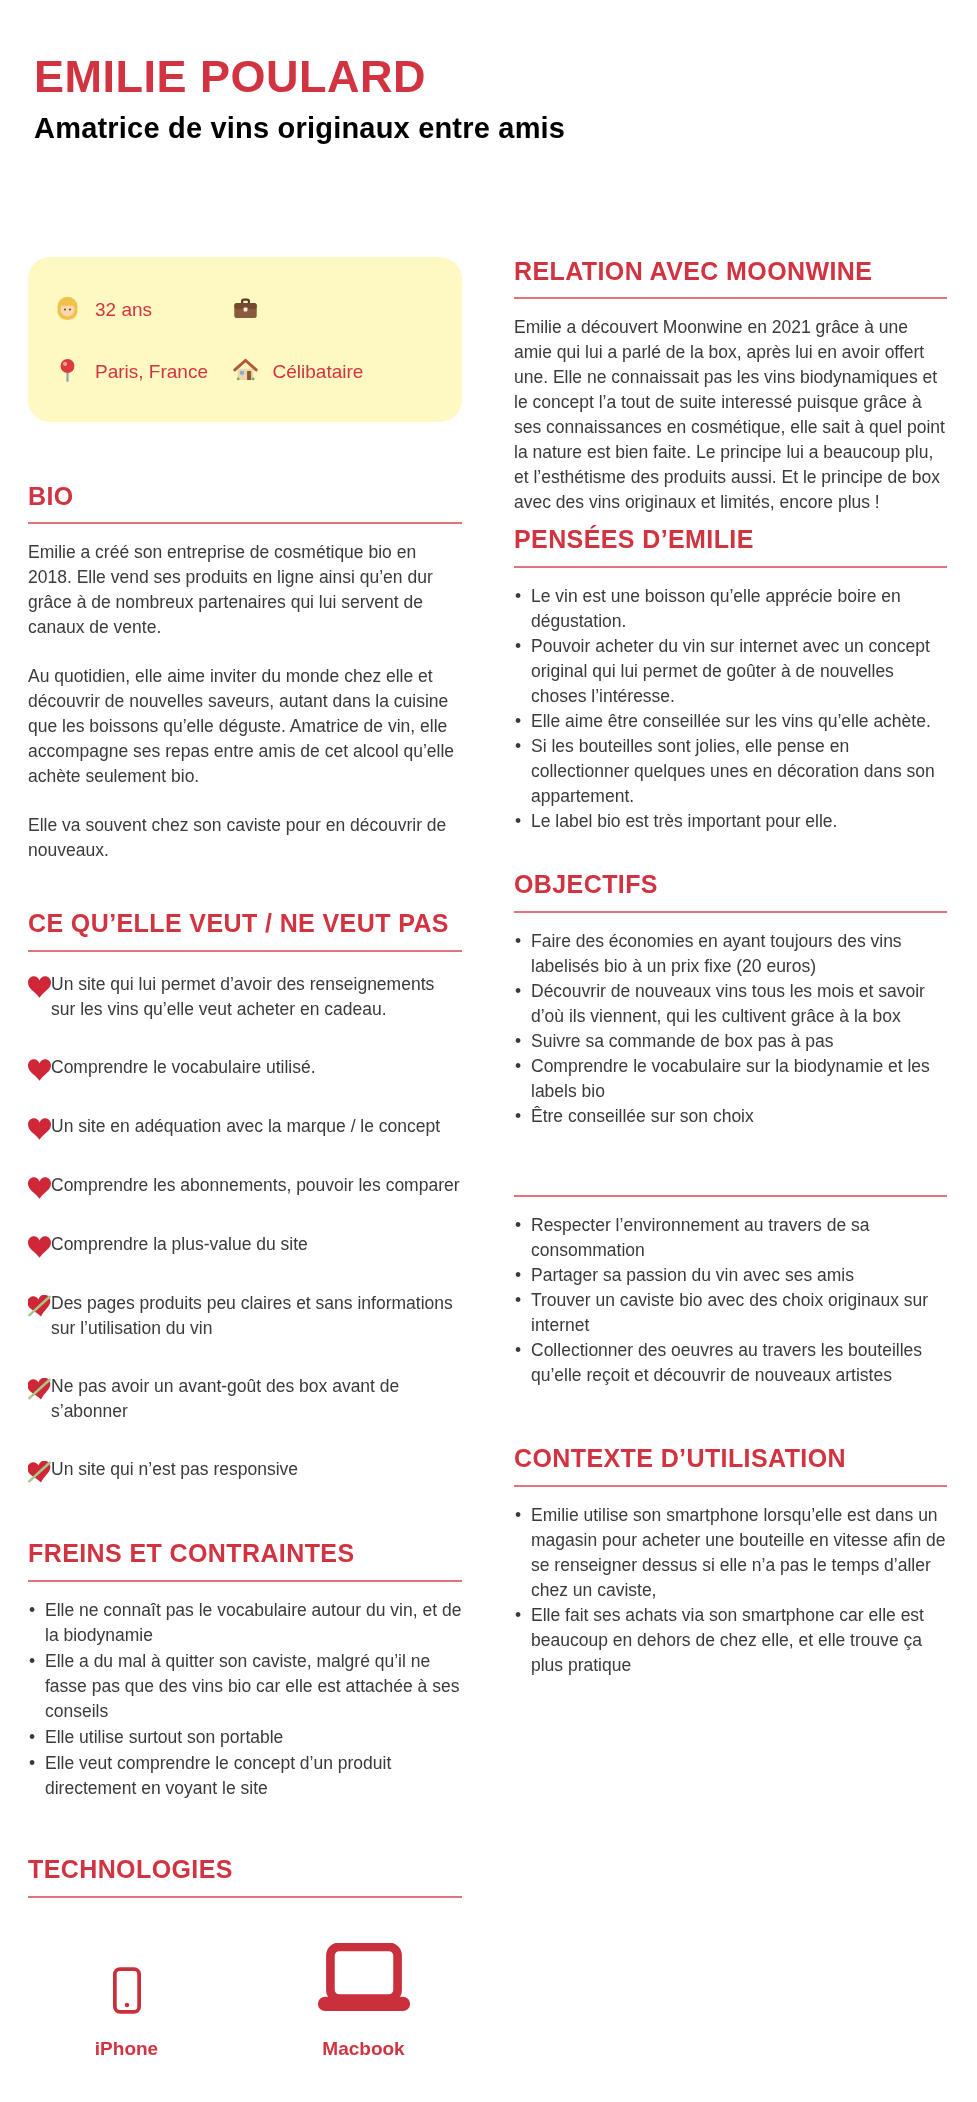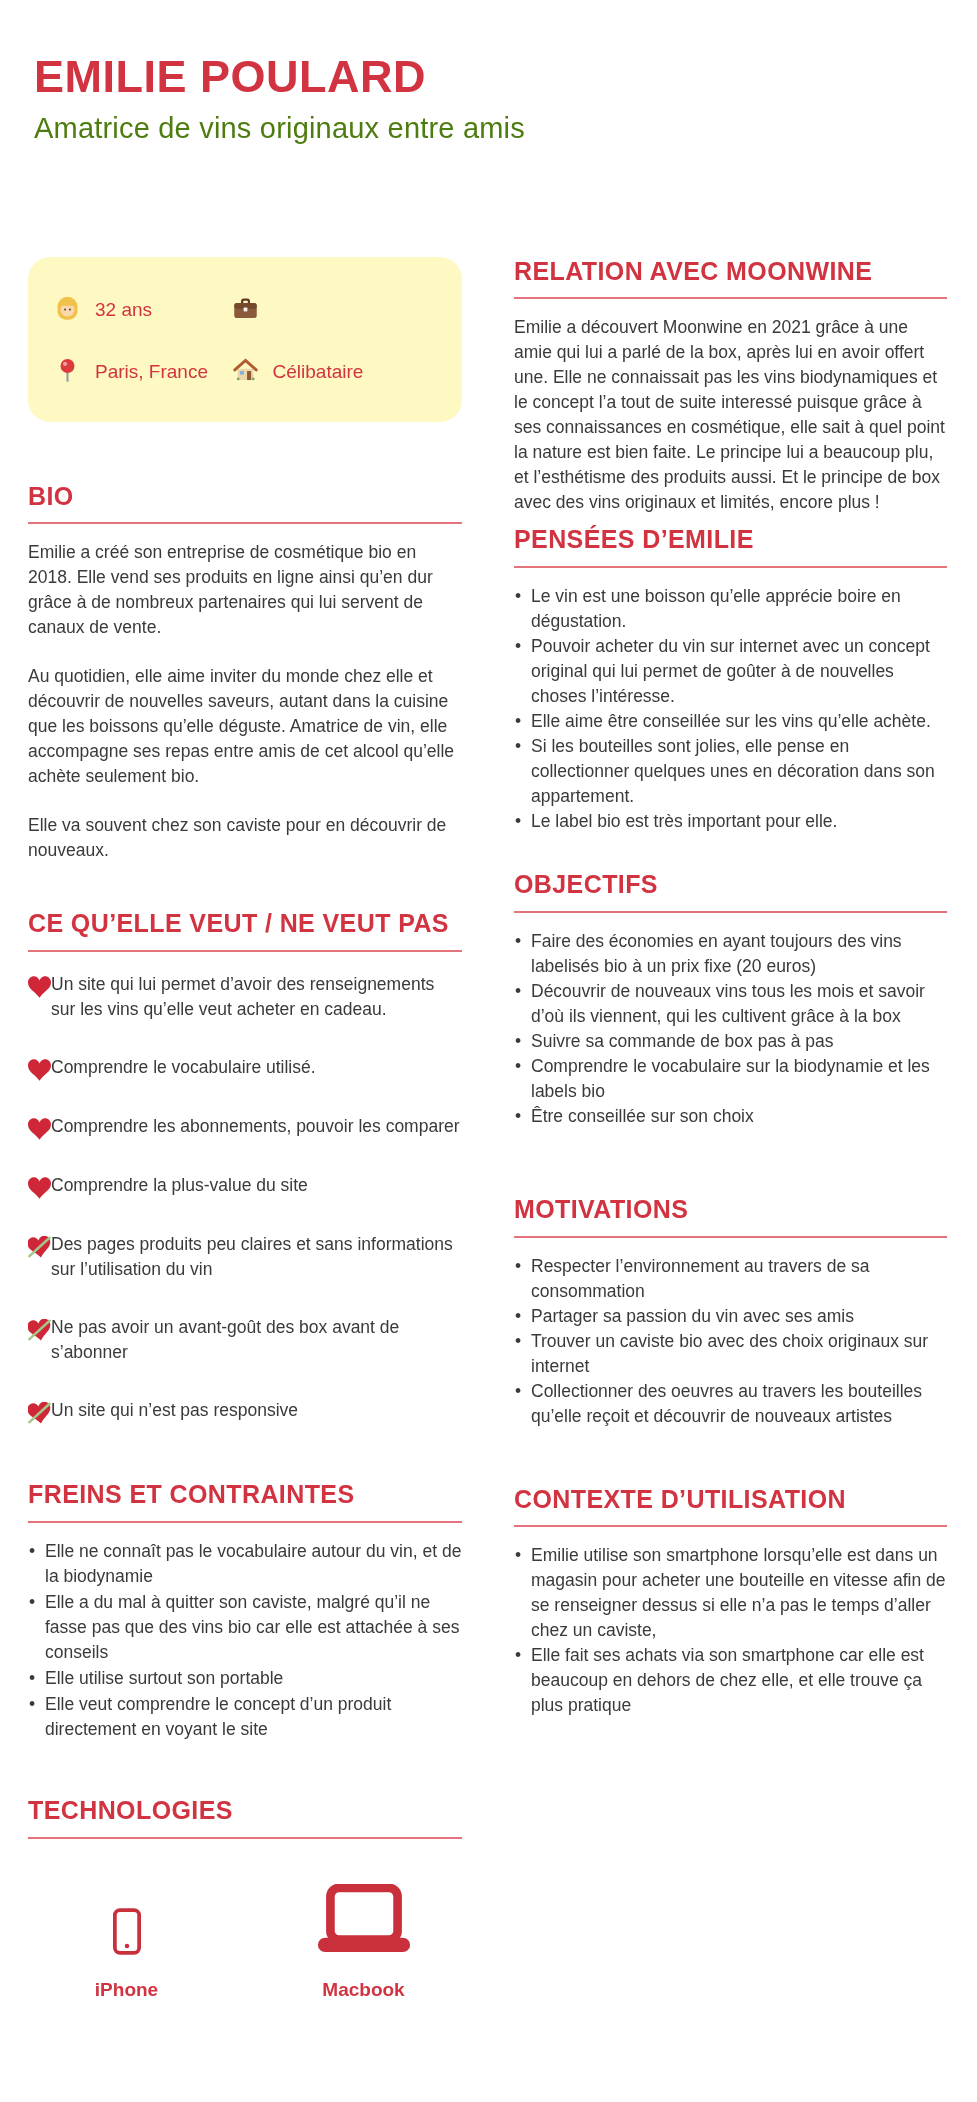--- a/index.html
+++ b/index.html
@@ -11,22 +11,22 @@
   }
   .page { width:977px; padding:52px 30px 40px 28px; }
 
   
   .hdr { padding-left:6px; margin-bottom:112px; }
   .hdr h1 {
     font-size:45px; font-weight:bold; letter-spacing:0.5px;
     color:#d13440; line-height:1.1;
   }
   .hdr .sub {
-    margin-top:10px; font-size:29px; font-weight:normal;
-    color:#4d7c0f; letter-spacing:0.2px;
+    margin-top:10px; font-size:29px; font-weight:bold;
+    color:#000000; letter-spacing:0.2px;
   }
 
   
   .cols { display:flex; gap:52px; }
   .col-l { width:434px; flex:none; }
   .col-r { width:433px; flex:none; }
 
   
   h2 {
     font-size:25px; font-weight:bold; color:#d13440;
@@ -163,20 +163,28 @@
               </svg>
           </span>
           <p>Comprendre le vocabulaire utilisé.</p>
         </div>
         <div class="want">
           <span class="hico">
             <svg viewBox="0 0 32 29.6" width="23" height="22">
                 <path d="M23.6 0c-3.4 0-6.3 2.7-7.6 5.6C14.7 2.7 11.8 0 8.4 0 3.8 0 0 3.8 0 8.4c0 9.4 9.5 11.9 16 21.2 6.1-9.3 16-12.1 16-21.2C32 3.8 28.2 0 23.6 0z" fill="#cf2638"></path>
               </svg>
           </span>
+          <p>Un site en adéquation avec la marque / le concept</p>
+        </div>
+        <div class="want">
+          <span class="hico">
+            <svg viewBox="0 0 32 29.6" width="23" height="22">
+                <path d="M23.6 0c-3.4 0-6.3 2.7-7.6 5.6C14.7 2.7 11.8 0 8.4 0 3.8 0 0 3.8 0 8.4c0 9.4 9.5 11.9 16 21.2 6.1-9.3 16-12.1 16-21.2C32 3.8 28.2 0 23.6 0z" fill="#cf2638"></path>
+              </svg>
+          </span>
           <p>Comprendre les abonnements, pouvoir les comparer</p>
         </div>
         <div class="want">
           <span class="hico">
             <svg viewBox="0 0 32 29.6" width="23" height="22">
                 <path d="M23.6 0c-3.4 0-6.3 2.7-7.6 5.6C14.7 2.7 11.8 0 8.4 0 3.8 0 0 3.8 0 8.4c0 9.4 9.5 11.9 16 21.2 6.1-9.3 16-12.1 16-21.2C32 3.8 28.2 0 23.6 0z" fill="#cf2638"></path>
               </svg>
           </span>
           <p>Comprendre la plus-value du site</p>
         </div>
@@ -275,21 +283,20 @@
         <ul class="blist">
           <li>Faire des économies en ayant toujours des vins labelisés bio à un prix fixe (20 euros)</li>
           <li>Découvrir de nouveaux vins tous les mois et savoir d’où ils viennent, qui les cultivent grâce à la box</li>
           <li>Suivre sa commande de box pas à pas</li>
           <li>Comprendre le vocabulaire sur la biodynamie et les labels bio</li>
           <li>Être conseillée sur son choix</li>
         </ul>
       </section>
 
       <section style="margin-bottom:56px;">
-        <h2>MOTIVATIONS</h2>
         <div class="rule"></div>
         <ul class="blist">
           <li>Respecter l’environnement au travers de sa consommation</li>
           <li>Partager sa passion du vin avec ses amis</li>
           <li>Trouver un caviste bio avec des choix originaux sur internet</li>
           <li>Collectionner des oeuvres au travers les bouteilles qu’elle reçoit et découvrir de nouveaux artistes</li>
         </ul>
       </section>
 
       <section style="margin-bottom:0;">

